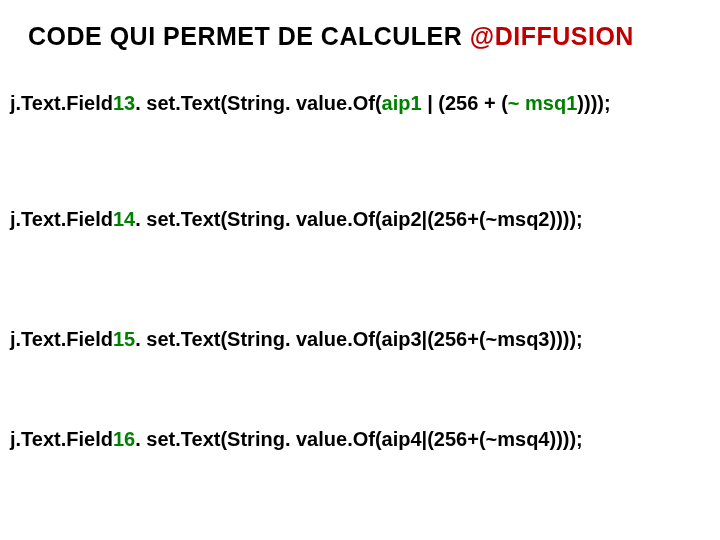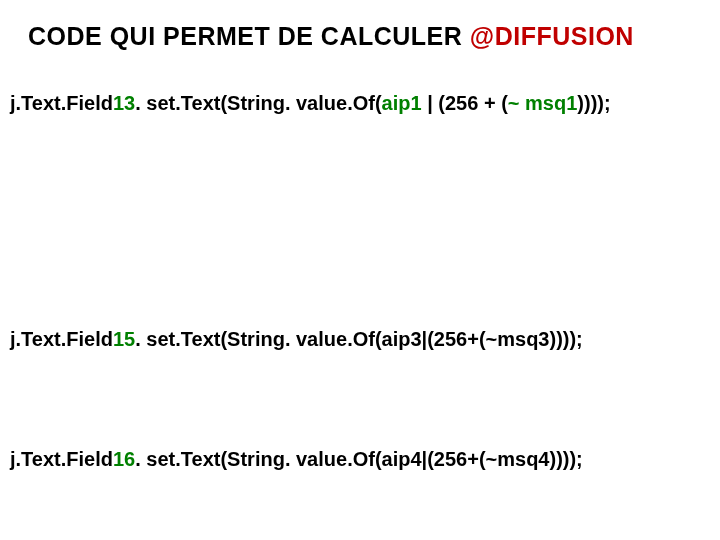--- a/index.html
+++ b/index.html
@@ -32,36 +32,39 @@
     position: absolute;
     left: 10px;
     font-weight: bold;
     font-size: 20px;
     color: #000;
     white-space: nowrap;
   }
   .l1 { top: 92px; }
   .l2 { top: 208px; }
   .l3 { top: 328px; text-align: center; }
-  .l4 { top: 448px; }
+  .l4 { top: 428px; }
   .green { color: #008000; }
 </style>
 </head>
 <body>
 
 <div class="slide">
 
   <div class="title">
     <span>CODE QUI PERMET DE CALCULER </span><span class="red">@DIFFUSION</span>
   </div>
 
   <div class="code-line l1">
     <span>j.Text.Field</span><span class="green">13</span><span>. set.Text(String. value.Of(</span><span class="green">aip1</span><span> | (256 + (</span><span class="green">~</span><span> </span><span class="green">msq1</span><span>))));</span>
   </div>
 
+  <div class="code-line l2">
+    <span>j.Text.Field</span><span class="green">14</span><span>. set.Text(String. value.Of(aip2|(256+(~msq2))));</span>
+  </div>
 
   <div class="code-line l3">
     <span>j.Text.Field</span><span class="green">15</span><span>. set.Text(String. value.Of(aip3|(256+(~msq3))));</span>
   </div>
 
   <div class="code-line l4">
     <span>j.Text.Field</span><span class="green">16</span><span>. set.Text(String. value.Of(aip4|(256+(~msq4))));</span>
   </div>
 
 </div>

